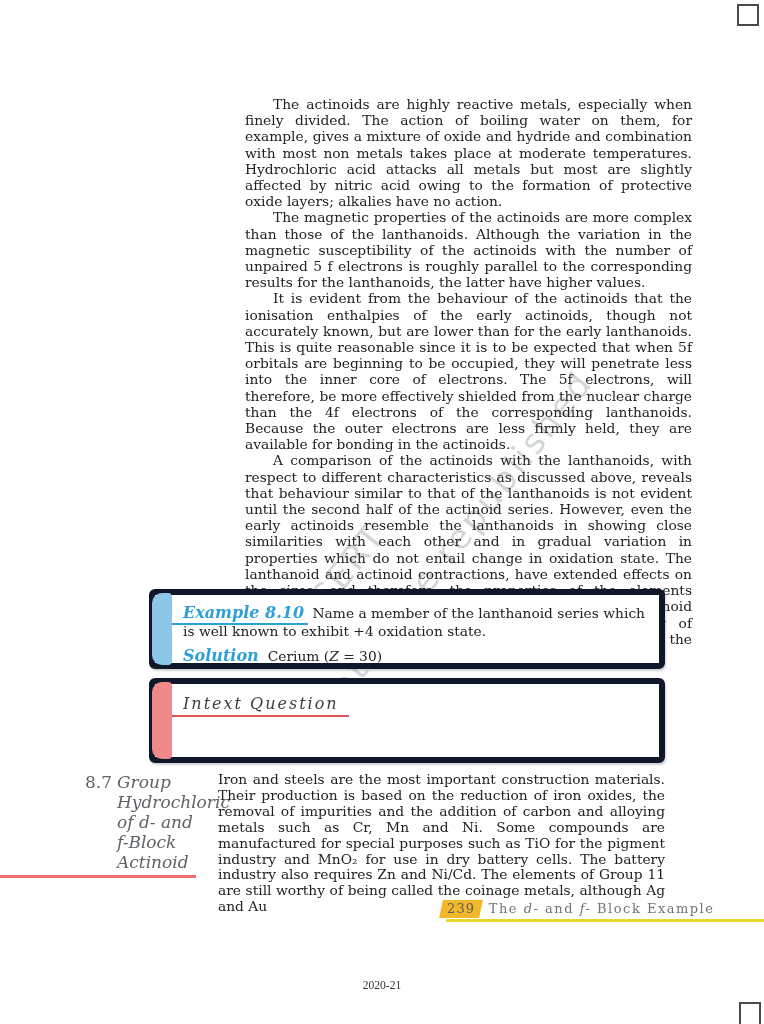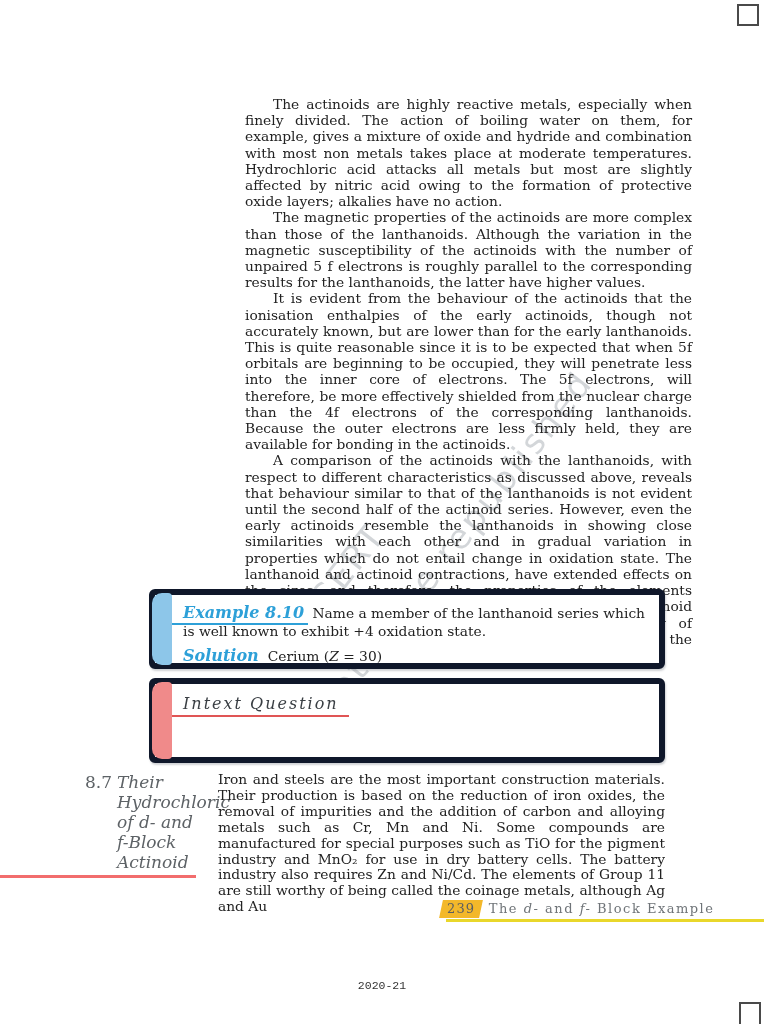--- a/index.html
+++ b/index.html
@@ -155,21 +155,21 @@
   .chapter-title { letter-spacing: 1.5px; }
   .footer-rule-yellow {
     position: absolute;
     left: 446px; top: 919px; right: 0; height: 3px;
     background: #e9d72b;
   }
   .year-footer {
     position: absolute;
     left: 0; top: 979px; width: 764px;
     text-align: center;
-    font-family: Liberation Mono, monospace;
+    font-family: Liberation Serif, serif;
     font-size: 11.5px;
     color: #333333;
   }
 </style>
 </head>
 <body>
 
 <div class="corner-mark corner-top-right"></div>
 <div class="corner-mark corner-bottom-right"></div>
 
@@ -191,21 +191,21 @@
 
 <div class="feature-box intext-box">
   <div class="side-bar side-bar-pink"></div>
   <div><span class="script intext-title">Intext Question</span></div>
 </div>
 
 <div class="section-heading script">
   <div class="section-row">
     <span class="section-number">8.7</span>
     <span class="section-lines">
-      <div>Their</div>
+      <div>Group</div>
       <div>Hydrochloric</div>
       <div>of d- and</div>
       <div>f-Block</div>
       <div>Actinoid</div>
     </span>
   </div>
 </div>
 <div class="margin-rule-red"></div>
 
 <p class="applications-para">Iron and steels are the most important construction materials. Their production is based on the reduction of iron oxides, the removal of impurities and the addition of carbon and alloying metals such as Cr, Mn and Ni. Some compounds are manufactured for special purposes such as TiO for the pigment industry and MnO₂ for use in dry battery cells. The battery industry also requires Zn and Ni/Cd. The elements of Group 11 are still worthy of being called the coinage metals, although Ag and Au</p>

